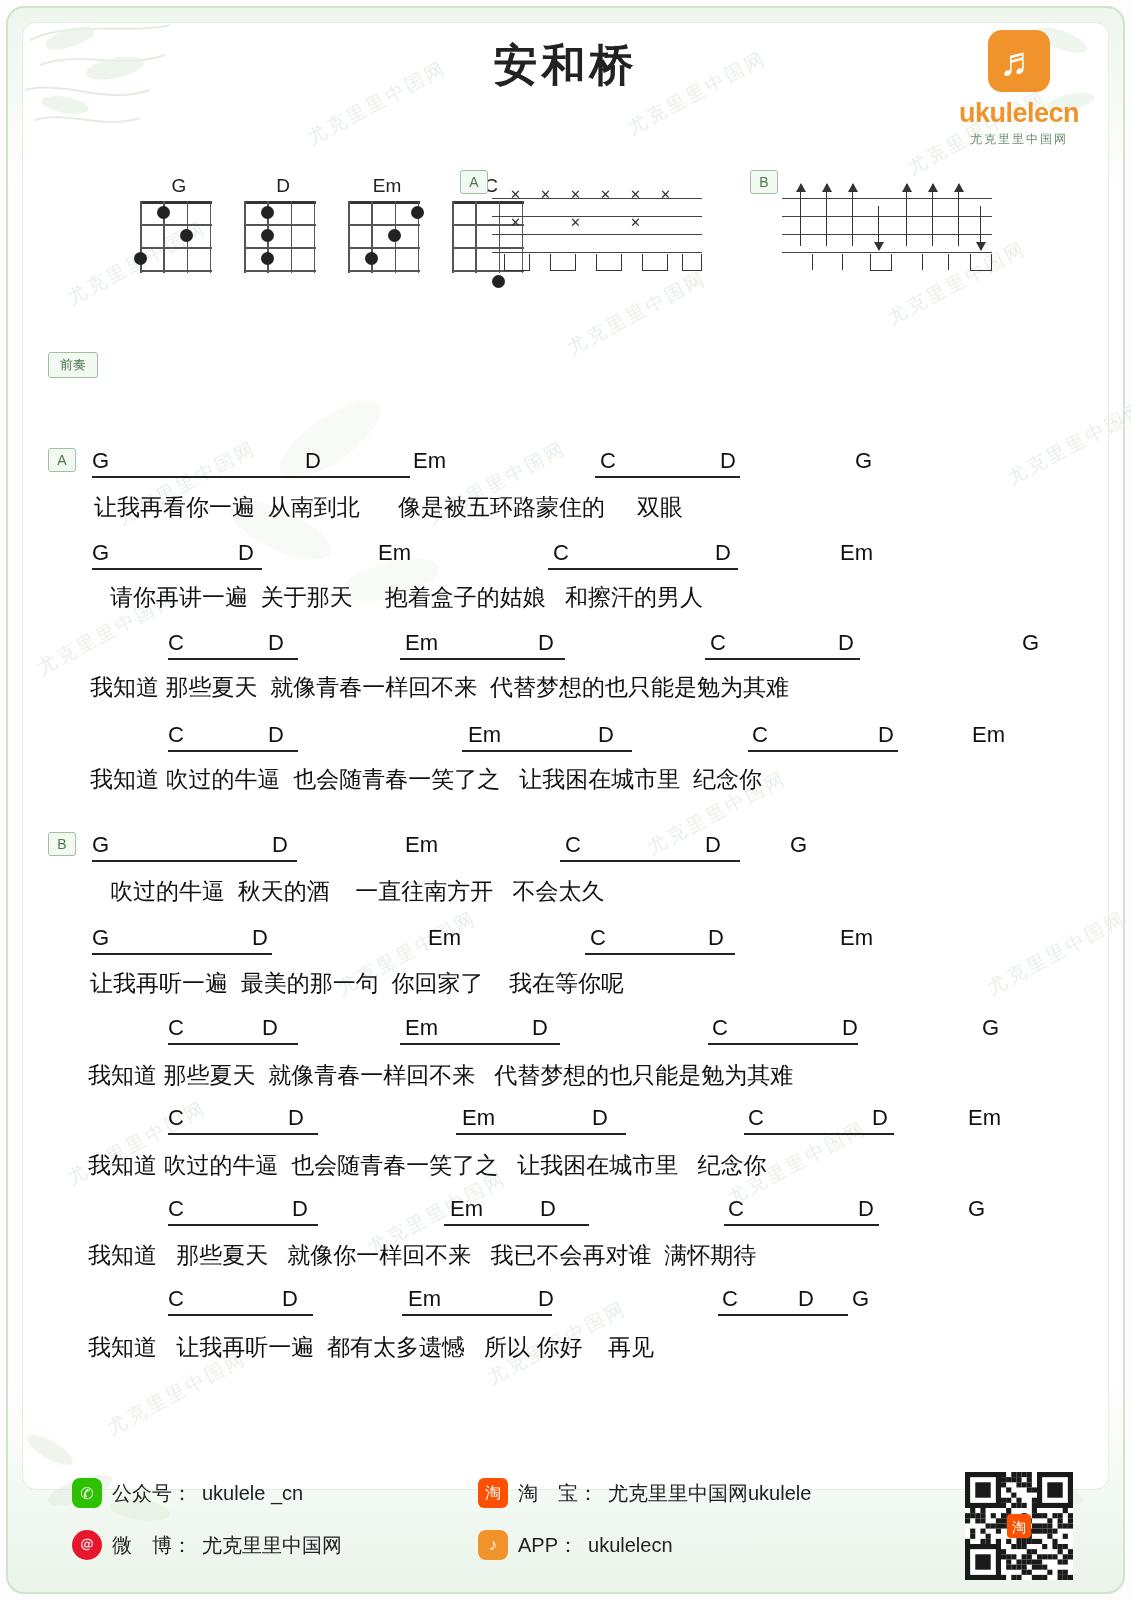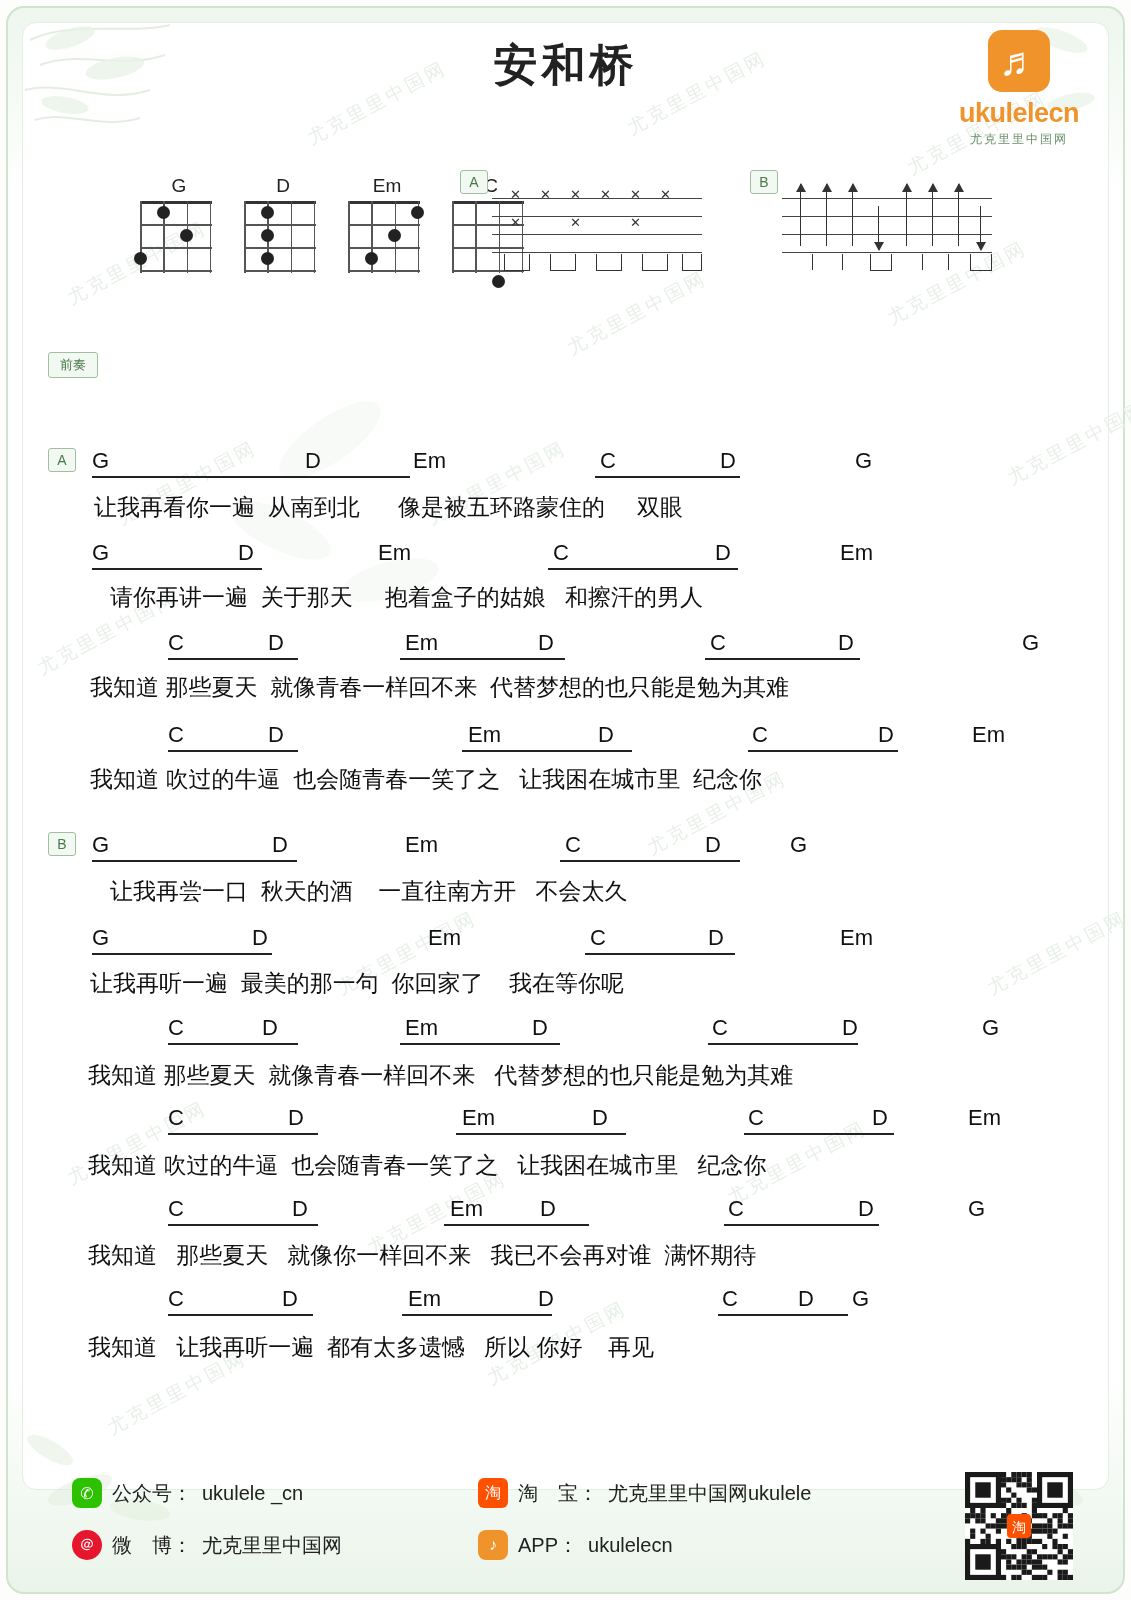--- a/index.html
+++ b/index.html
@@ -302,21 +302,21 @@
   <div id="body-host">
       <div class="chordline" style="left: 0px; top: 448px; width: 1131px;"><div class="bar" style="left:92px;width:210px"></div><div class="bar" style="left:300px;width:110px"></div><div class="bar" style="left:595px;width:145px"></div><div class="c" style="left:92px">G</div><div class="c" style="left:305px">D</div><div class="c" style="left:413px">Em</div><div class="c" style="left:600px">C</div><div class="c" style="left:720px">D</div><div class="c" style="left:855px">G</div></div>
       <div class="lyricline" style="left: 94px; top: 492px;">让我再看你一遍  从南到北      像是被五环路蒙住的     双眼</div>
       <div class="chordline" style="left: 0px; top: 540px; width: 1131px;"><div class="bar" style="left:92px;width:170px"></div><div class="bar" style="left:548px;width:190px"></div><div class="c" style="left:92px">G</div><div class="c" style="left:238px">D</div><div class="c" style="left:378px">Em</div><div class="c" style="left:553px">C</div><div class="c" style="left:715px">D</div><div class="c" style="left:840px">Em</div></div>
       <div class="lyricline" style="left: 110px; top: 582px;">请你再讲一遍  关于那天     抱着盒子的姑娘   和擦汗的男人</div>
       <div class="chordline" style="left: 0px; top: 630px; width: 1131px;"><div class="bar" style="left:168px;width:130px"></div><div class="bar" style="left:400px;width:165px"></div><div class="bar" style="left:705px;width:155px"></div><div class="c" style="left:168px">C</div><div class="c" style="left:268px">D</div><div class="c" style="left:405px">Em</div><div class="c" style="left:538px">D</div><div class="c" style="left:710px">C</div><div class="c" style="left:838px">D</div><div class="c" style="left:1022px">G</div></div>
       <div class="lyricline" style="left: 90px; top: 672px;">我知道 那些夏天  就像青春一样回不来  代替梦想的也只能是勉为其难</div>
       <div class="chordline" style="left: 0px; top: 722px; width: 1131px;"><div class="bar" style="left:168px;width:130px"></div><div class="bar" style="left:462px;width:170px"></div><div class="bar" style="left:748px;width:150px"></div><div class="c" style="left:168px">C</div><div class="c" style="left:268px">D</div><div class="c" style="left:468px">Em</div><div class="c" style="left:598px">D</div><div class="c" style="left:752px">C</div><div class="c" style="left:878px">D</div><div class="c" style="left:972px">Em</div></div>
       <div class="lyricline" style="left: 90px; top: 764px;">我知道 吹过的牛逼  也会随青春一笑了之   让我困在城市里  纪念你</div>
       <div class="chordline" style="left: 0px; top: 832px; width: 1131px;"><div class="bar" style="left:92px;width:205px"></div><div class="bar" style="left:560px;width:180px"></div><div class="c" style="left:92px">G</div><div class="c" style="left:272px">D</div><div class="c" style="left:405px">Em</div><div class="c" style="left:565px">C</div><div class="c" style="left:705px">D</div><div class="c" style="left:790px">G</div></div>
-      <div class="lyricline" style="left: 110px; top: 876px;">让我再尝一口  秋天的酒    一直往南方开   不会太久</div>
+      <div class="lyricline" style="left: 110px; top: 876px;">吹过的牛逼  秋天的酒    一直往南方开   不会太久</div>
       <div class="chordline" style="left: 0px; top: 925px; width: 1131px;"><div class="bar" style="left:92px;width:180px"></div><div class="bar" style="left:585px;width:150px"></div><div class="c" style="left:92px">G</div><div class="c" style="left:252px">D</div><div class="c" style="left:428px">Em</div><div class="c" style="left:590px">C</div><div class="c" style="left:708px">D</div><div class="c" style="left:840px">Em</div></div>
       <div class="lyricline" style="left: 90px; top: 968px;">让我再听一遍  最美的那一句  你回家了    我在等你呢</div>
       <div class="chordline" style="left: 0px; top: 1015px; width: 1131px;"><div class="bar" style="left:168px;width:130px"></div><div class="bar" style="left:400px;width:160px"></div><div class="bar" style="left:708px;width:150px"></div><div class="c" style="left:168px">C</div><div class="c" style="left:262px">D</div><div class="c" style="left:405px">Em</div><div class="c" style="left:532px">D</div><div class="c" style="left:712px">C</div><div class="c" style="left:842px">D</div><div class="c" style="left:982px">G</div></div>
       <div class="lyricline" style="left: 88px; top: 1060px;">我知道 那些夏天  就像青春一样回不来   代替梦想的也只能是勉为其难</div>
       <div class="chordline" style="left: 0px; top: 1105px; width: 1131px;"><div class="bar" style="left:168px;width:150px"></div><div class="bar" style="left:456px;width:170px"></div><div class="bar" style="left:744px;width:150px"></div><div class="c" style="left:168px">C</div><div class="c" style="left:288px">D</div><div class="c" style="left:462px">Em</div><div class="c" style="left:592px">D</div><div class="c" style="left:748px">C</div><div class="c" style="left:872px">D</div><div class="c" style="left:968px">Em</div></div>
       <div class="lyricline" style="left: 88px; top: 1150px;">我知道 吹过的牛逼  也会随青春一笑了之   让我困在城市里   纪念你</div>
       <div class="chordline" style="left: 0px; top: 1196px; width: 1131px;"><div class="bar" style="left:168px;width:150px"></div><div class="bar" style="left:444px;width:145px"></div><div class="bar" style="left:724px;width:155px"></div><div class="c" style="left:168px">C</div><div class="c" style="left:292px">D</div><div class="c" style="left:450px">Em</div><div class="c" style="left:540px">D</div><div class="c" style="left:728px">C</div><div class="c" style="left:858px">D</div><div class="c" style="left:968px">G</div></div>
       <div class="lyricline" style="left: 88px; top: 1240px;">我知道   那些夏天   就像你一样回不来   我已不会再对谁  满怀期待</div>
       <div class="chordline" style="left: 0px; top: 1286px; width: 1131px;"><div class="bar" style="left:168px;width:145px"></div><div class="bar" style="left:402px;width:150px"></div><div class="bar" style="left:718px;width:130px"></div><div class="c" style="left:168px">C</div><div class="c" style="left:282px">D</div><div class="c" style="left:408px">Em</div><div class="c" style="left:538px">D</div><div class="c" style="left:722px">C</div><div class="c" style="left:798px">D</div><div class="c" style="left:852px">G</div></div>
       <div class="lyricline" style="left: 88px; top: 1332px;">我知道   让我再听一遍  都有太多遗憾   所以 你好    再见</div>

